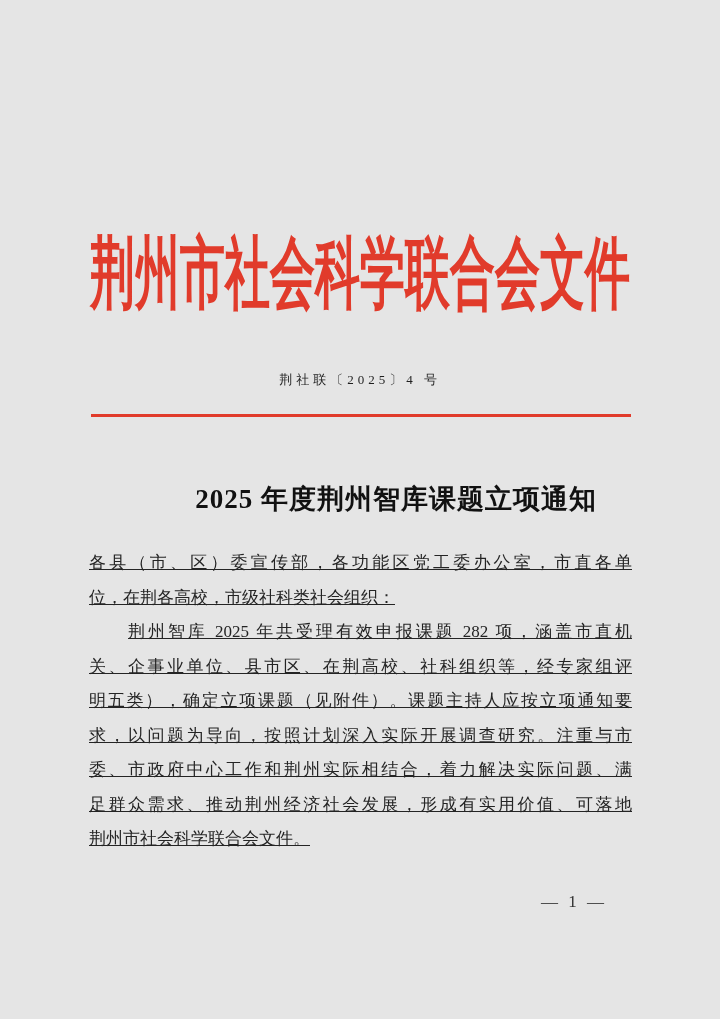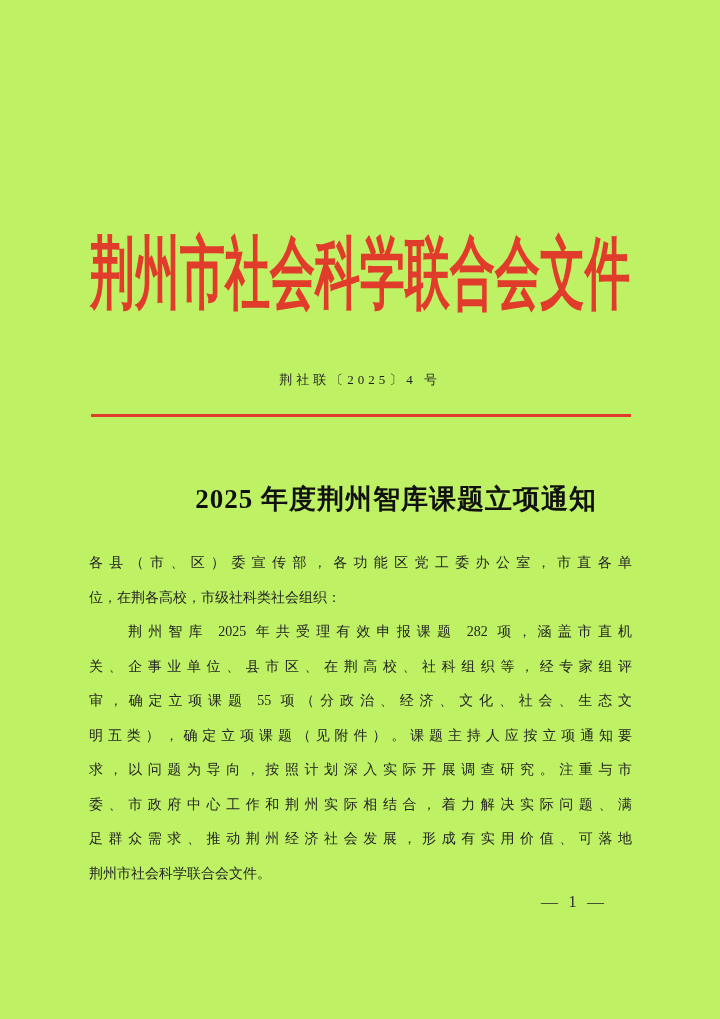--- a/index.html
+++ b/index.html
@@ -8,21 +8,21 @@
   }
   html, body {
     margin: 0;
     padding: 0;
     background: #ffffff;
   }
   .page {
     position: relative;
     width: 720px;
     height: 1019px;
-    background: #bef264;
+    background: #e5e5e5;
     font-family: "Liberation Serif", "DejaVu Serif", serif;
     overflow: hidden;
     margin: 0 auto;
   }
   
   .org-title-wrap {
     position: absolute;
     top: 221px;
     left: 0;
     width: 720px;
@@ -70,22 +70,23 @@
     color: #111111;
     letter-spacing: 1px;
     margin-left: 36px;
   }
   
   .body-text {
     position: absolute;
     top: 546px;
     left: 89px;
     width: 543px;
-    font-size: 14px;
+    font-size: 17px;
     color: #242424;
+    text-decoration: underline;
   }
   .body-line {
     height: 34.5px;
     line-height: 34.5px;
     text-align: justify;
     text-align-last: justify;
     overflow: hidden;
   }
   .body-line.para-end {
     text-align-last: left;
@@ -117,21 +118,20 @@
 
   <div class="red-rule"></div>
 
   <div class="doc-title">2025 年度荆州智库课题立项通知</div>
 
   <div class="body-text">
     <div class="body-line">各县（市、区）委宣传部，各功能区党工委办公室，市直各单</div>
     <div class="body-line para-end">位，在荆各高校，市级社科类社会组织：</div>
     <div class="body-line indent">荆州智库 2025 年共受理有效申报课题 282 项，涵盖市直机</div>
     <div class="body-line">关、企事业单位、县市区、在荆高校、社科组织等，经专家组评</div>
-    <div class="body-line">审，确定立项课题 55 项（分政治、经济、文化、社会、生态文</div>
     <div class="body-line">明五类），确定立项课题（见附件）。课题主持人应按立项通知要</div>
     <div class="body-line">求，以问题为导向，按照计划深入实际开展调查研究。注重与市</div>
     <div class="body-line">委、市政府中心工作和荆州实际相结合，着力解决实际问题、满</div>
     <div class="body-line">足群众需求、推动荆州经济社会发展，形成有实用价值、可落地</div>
     <div class="body-line para-end">荆州市社会科学联合会文件。</div>
   </div>
 
   <div class="page-number">— 1 —</div>
 
 </div>

